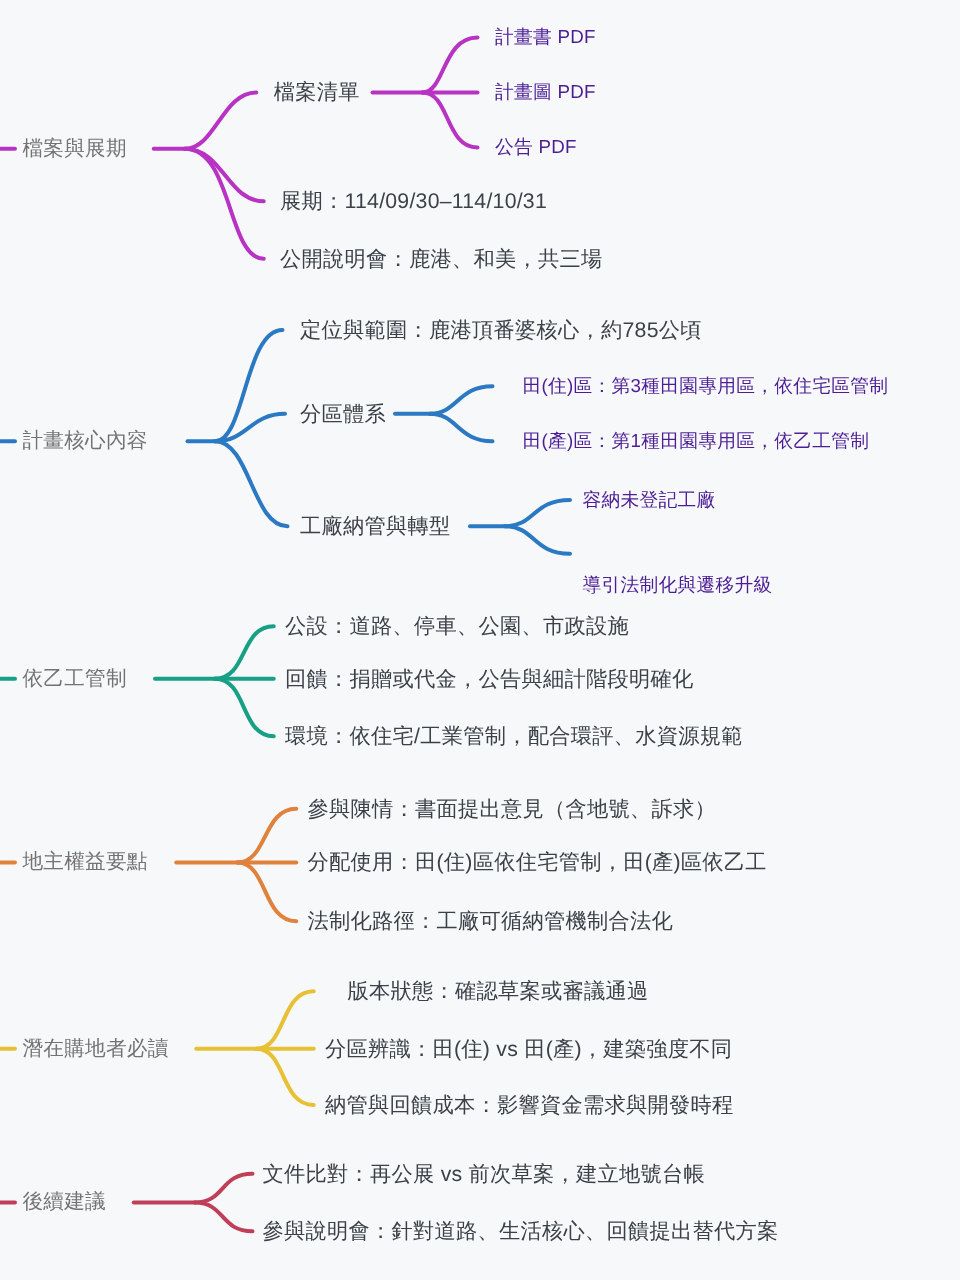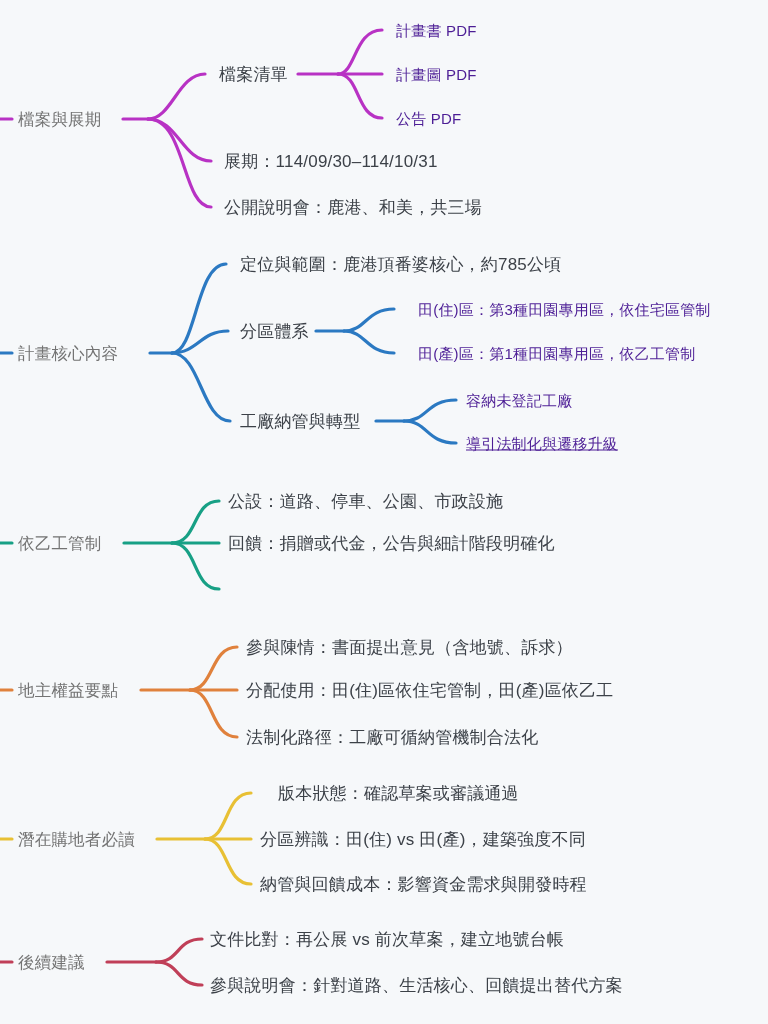--- a/index.html
+++ b/index.html
@@ -148,28 +148,29 @@
   <div class="node-label lvl2" style="left:240px; top:331px;">分區體系</div>
 
   <div class="node-label lvl3" style="left:418px; top:309px;">田(住)區：第3種田園專用區，依住宅區管制</div>
 
   <div class="node-label lvl3" style="left:418px; top:353px;">田(產)區：第1種田園專用區，依乙工管制</div>
 
   <div class="node-label lvl2" style="left:240px; top:421px;">工廠納管與轉型</div>
 
   <div class="node-label lvl3" style="left:466px; top:400px;">容納未登記工廠</div>
 
-  <div class="node-label lvl3" style="left:466px; top:443px;text-decoration:underline;">導引法制化與遷移升級</div>
+  <div class="node-label lvl3" style="left:466px; top:468px;">導引法制化與遷移升級</div>
 
   <div class="node-label lvl1" style="left:18px; top:543px;">依乙工管制</div>
 
   <div class="node-label lvl2" style="left:228px; top:501px;">公設：道路、停車、公園、市政設施</div>
 
   <div class="node-label lvl2" style="left:228px; top:543px;">回饋：捐贈或代金，公告與細計階段明確化</div>
 
+  <div class="node-label lvl2" style="left:228px; top:589px;">環境：依住宅/工業管制，配合環評、水資源規範</div>
 
   <div class="node-label lvl1" style="left:18px; top:690px;">地主權益要點</div>
 
   <div class="node-label lvl2" style="left:246px; top:647px;">參與陳情：書面提出意見（含地號、訴求）</div>
 
   <div class="node-label lvl2" style="left:246px; top:690px;">分配使用：田(住)區依住宅管制，田(產)區依乙工</div>
 
   <div class="node-label lvl2" style="left:246px; top:737px;">法制化路徑：工廠可循納管機制合法化</div>
 
   <div class="node-label lvl1" style="left:18px; top:839px;">潛在購地者必讀</div>

